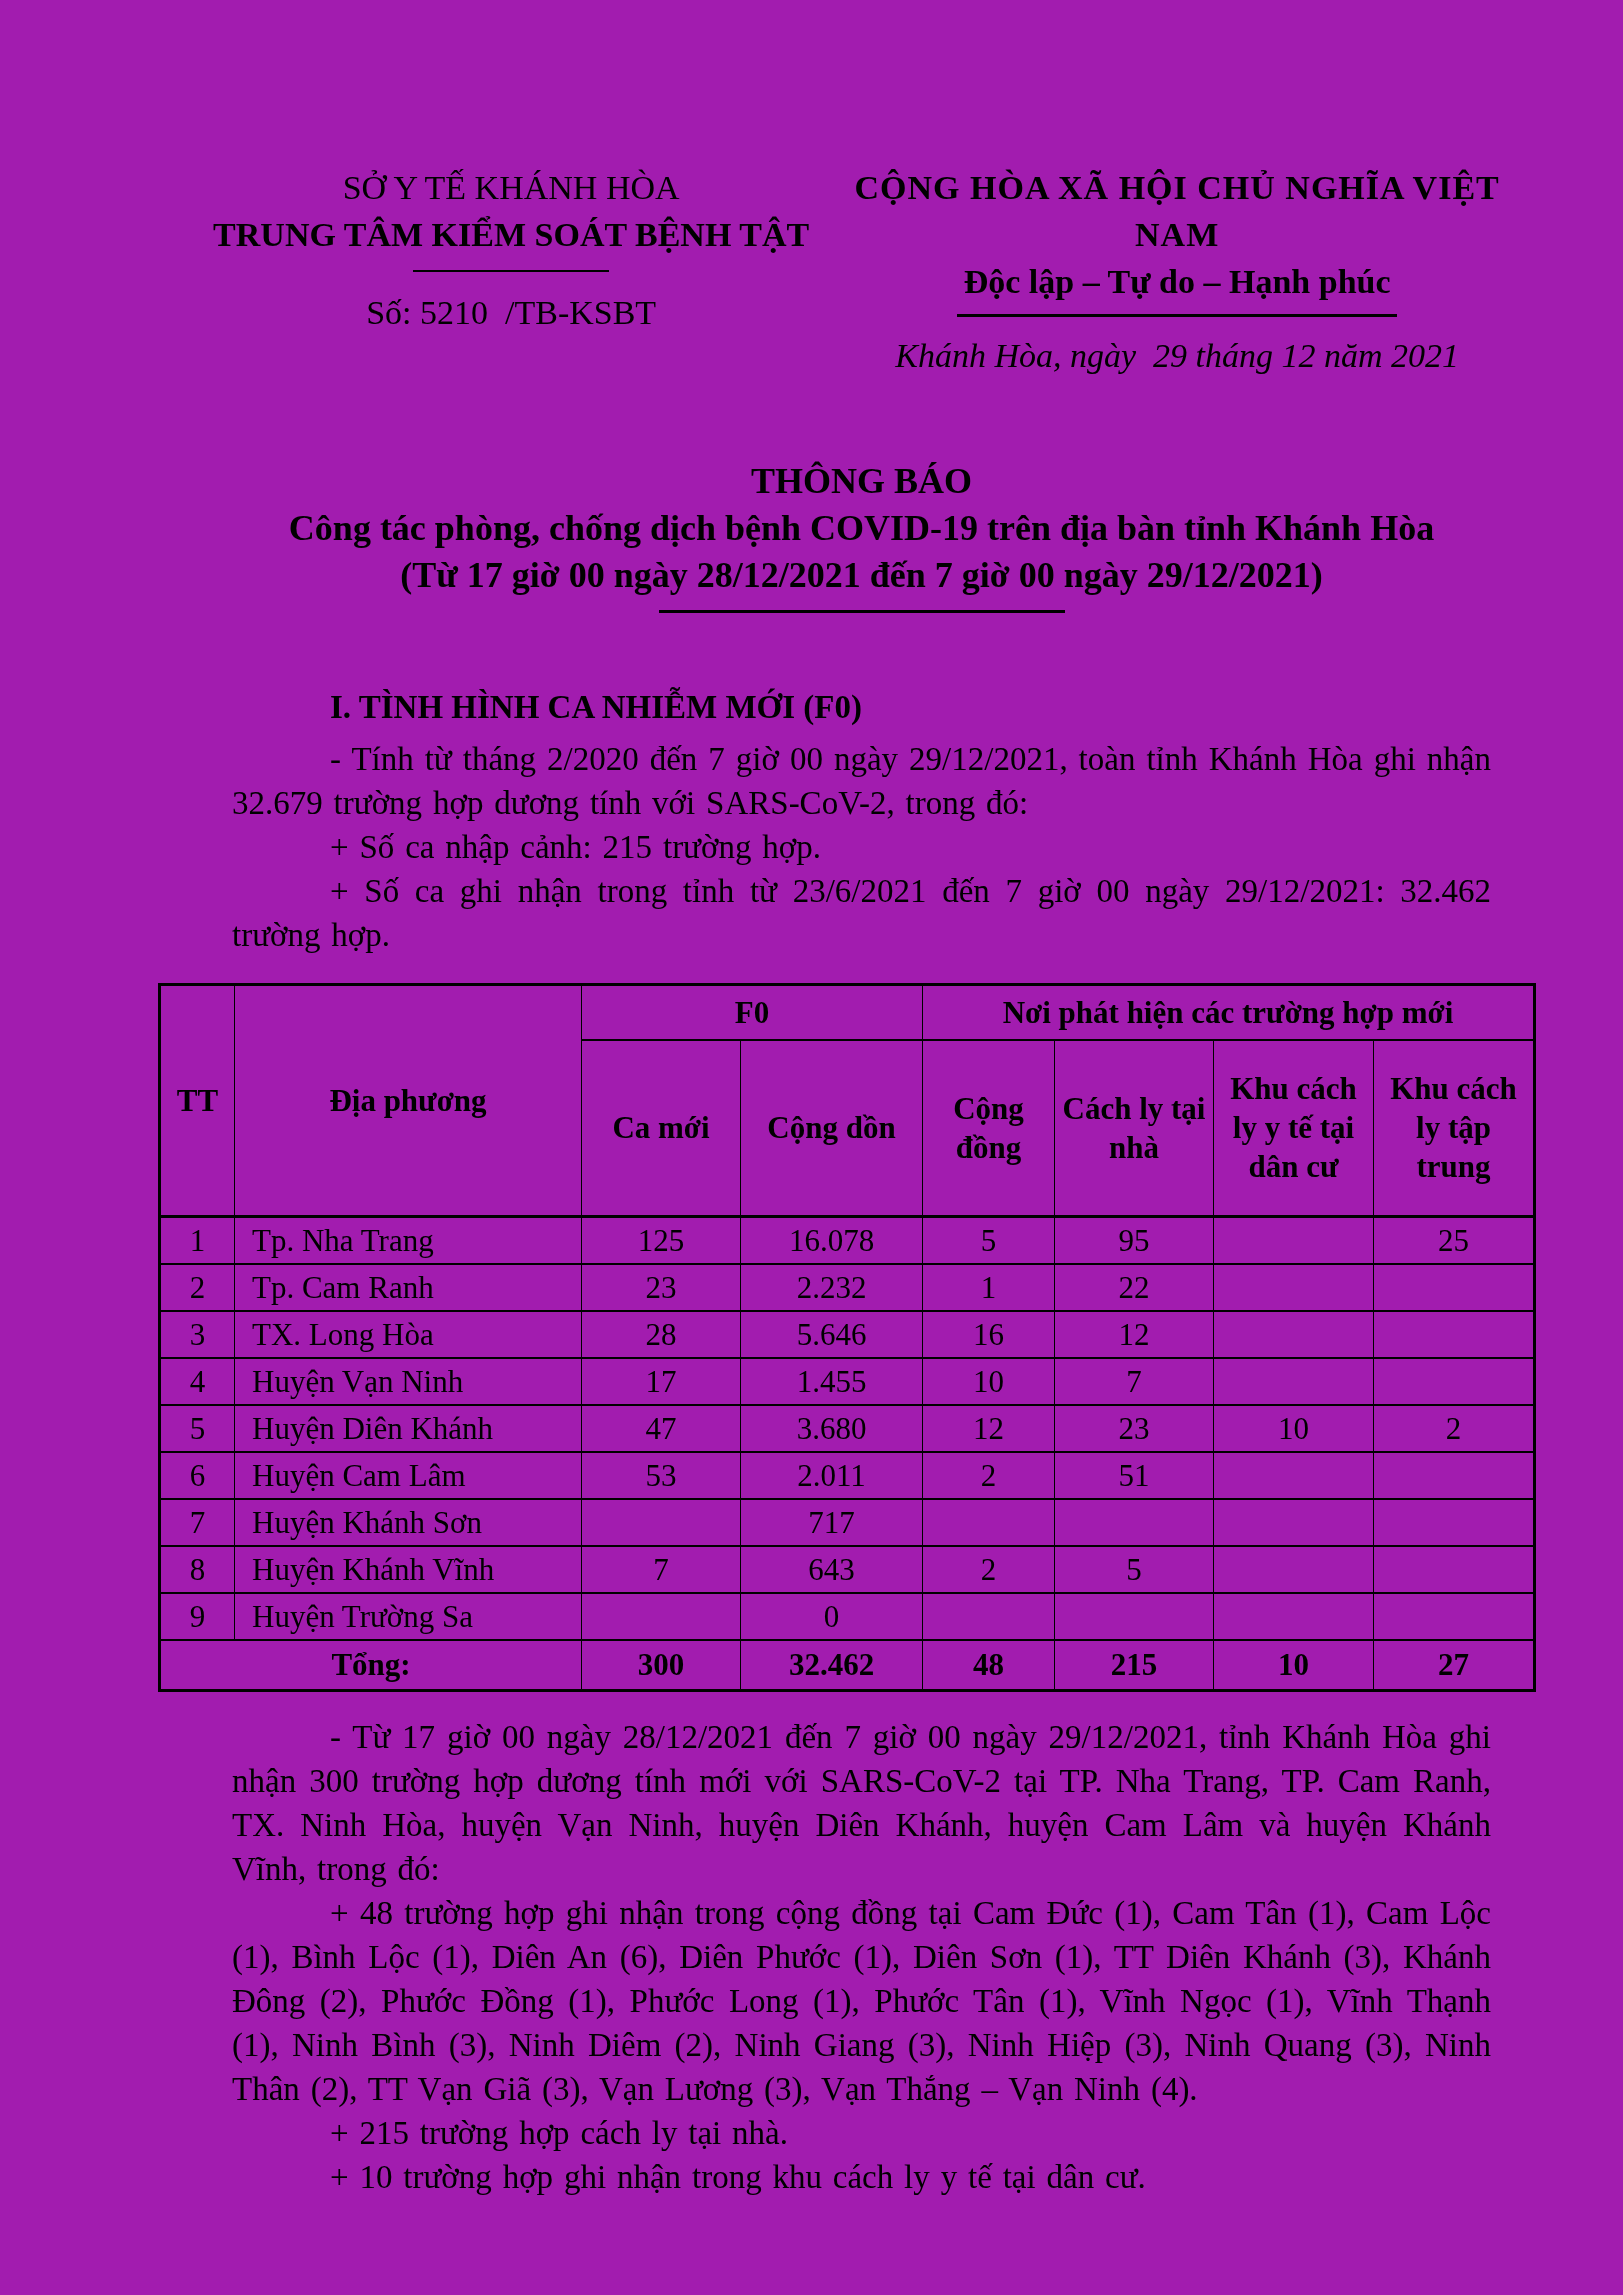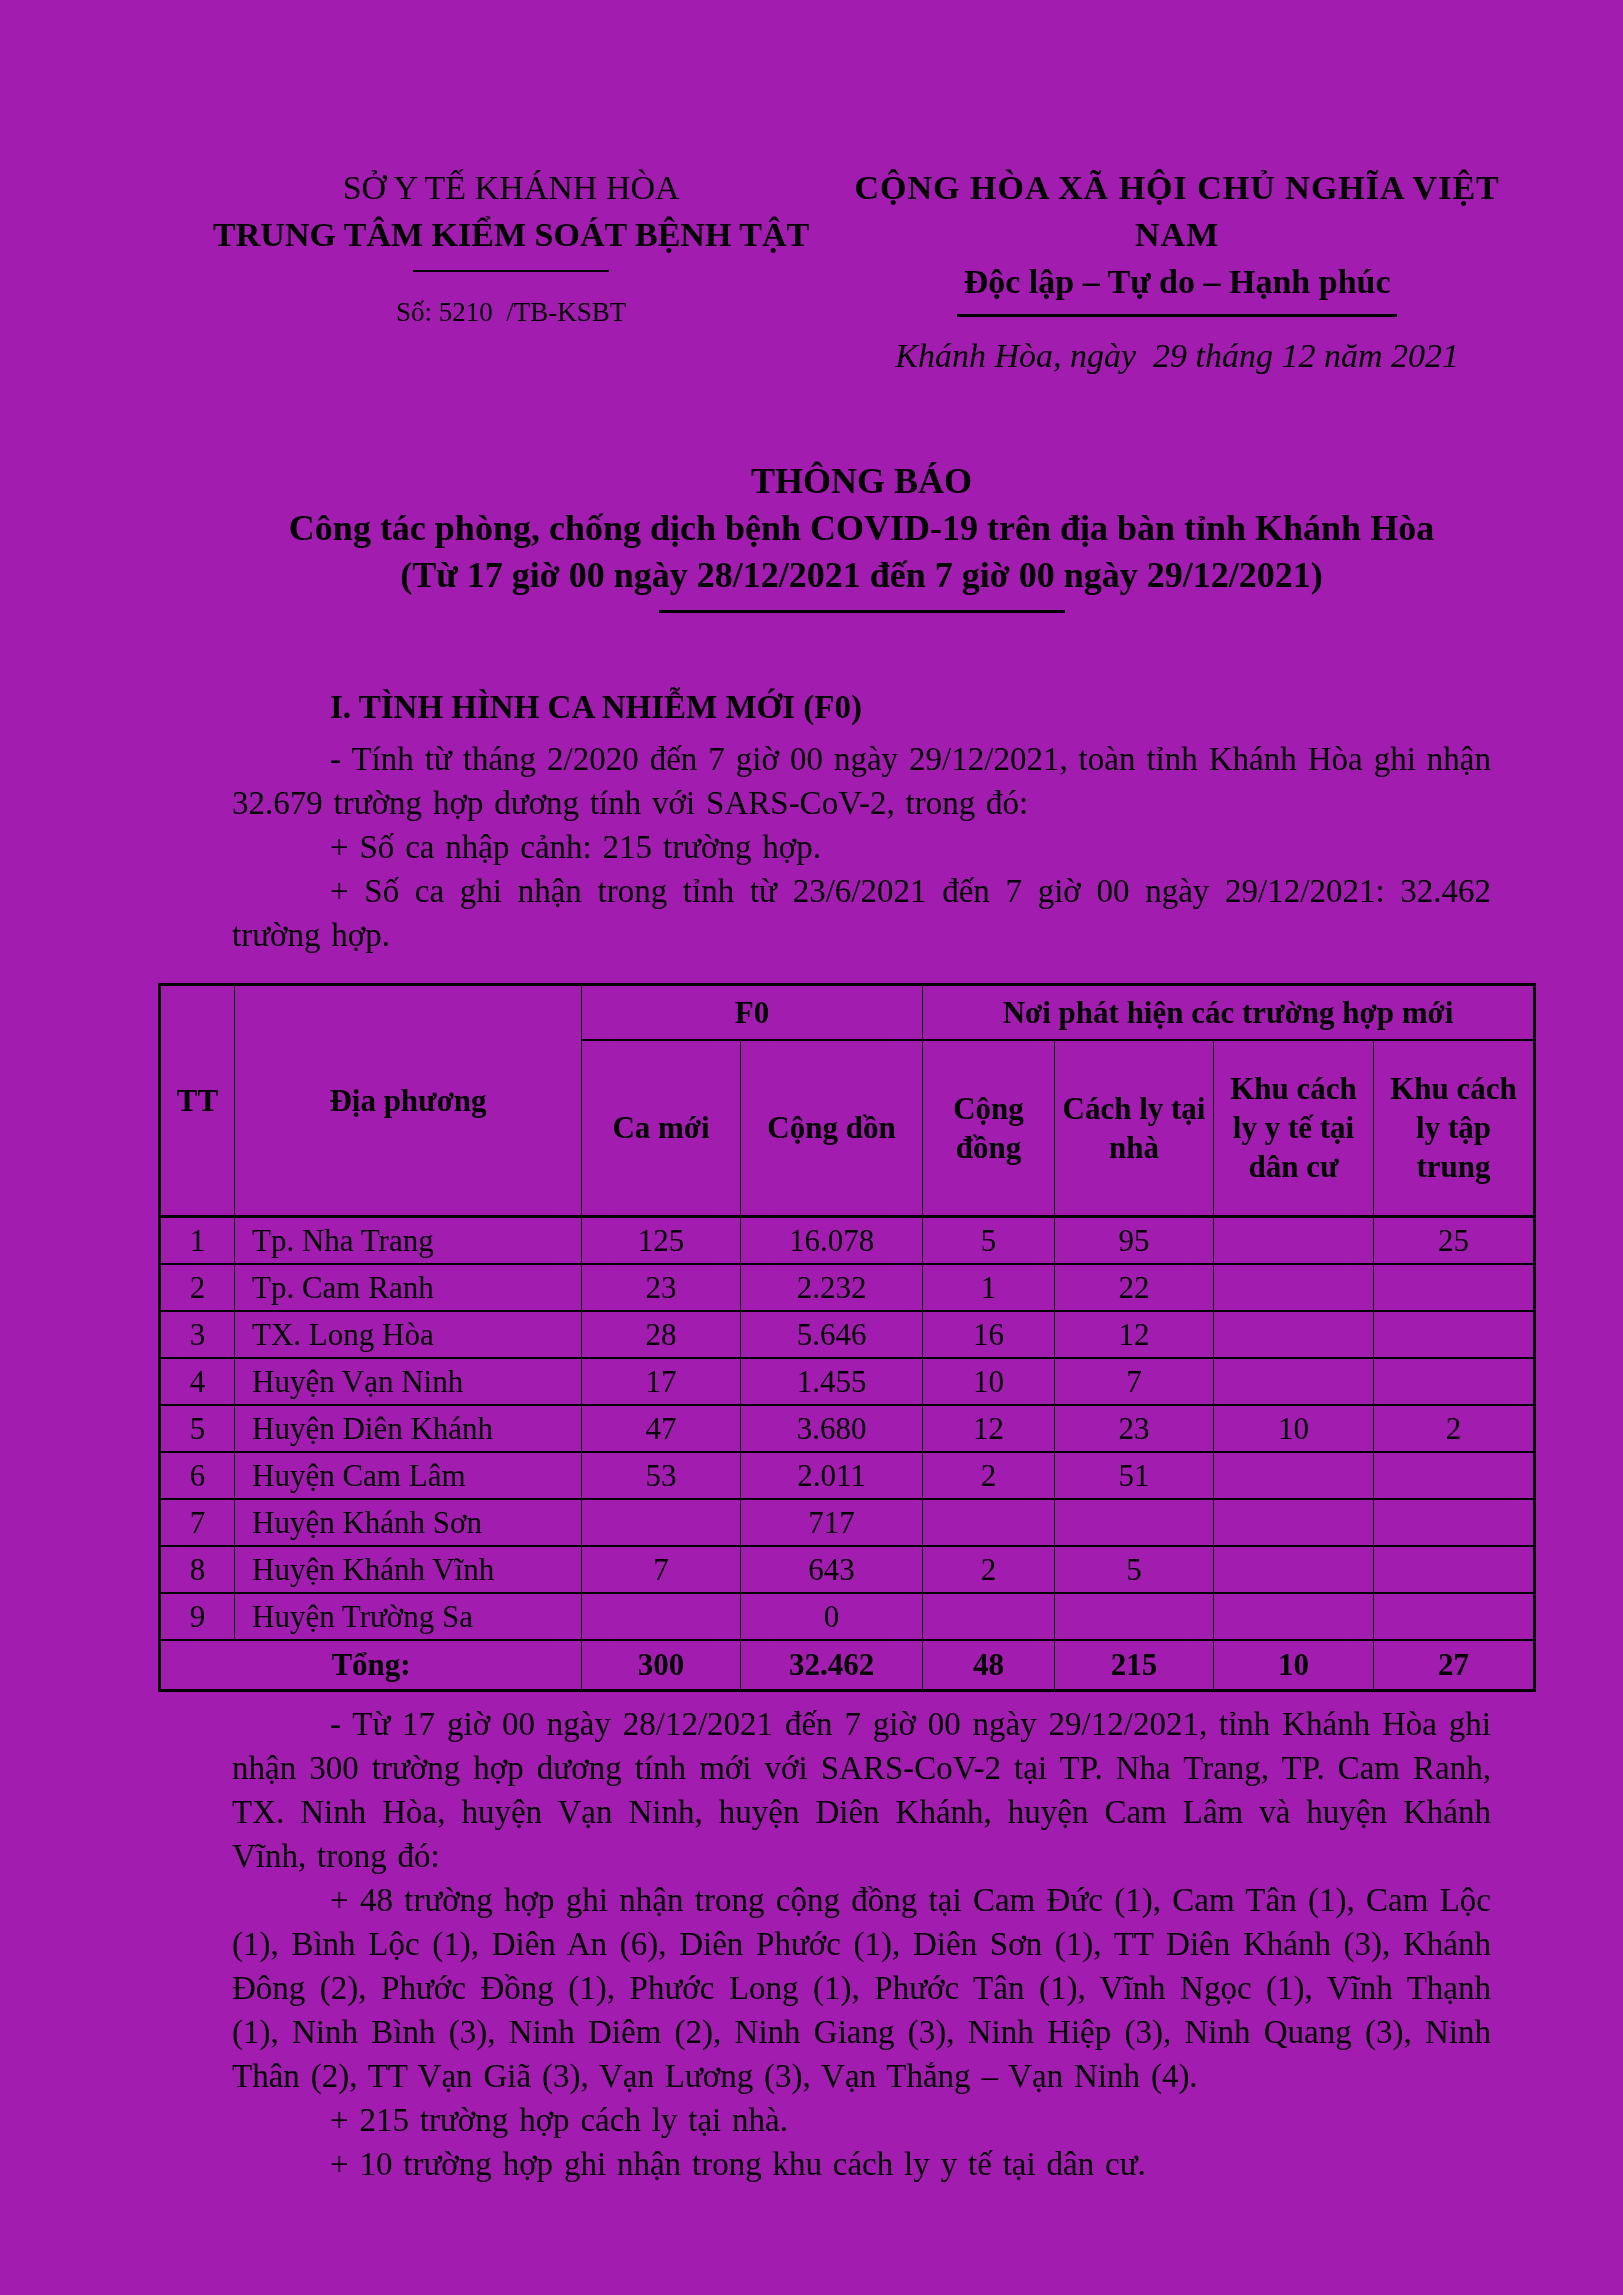--- a/index.html
+++ b/index.html
@@ -15,39 +15,39 @@
   
   .letterhead { display: flex; padding-top: 164px; }
   .lh-left  { margin-left: 186px; width: 661px; text-align: center; }
   .lh-right { margin-left: auto;  width: 693px; text-align: center; margin-right: 105px; }
   .lh-line   { font-size: 34px; line-height: 47px; }
   .lh-bold   { font-weight: bold; }
   .lh-wide   { letter-spacing: 1px; }
   .rule      { height: 2.6px; background: #000; }
   .rule-left  { width: 196px; margin: 11.8px auto 0; }
   .rule-right { width: 440px; margin: 9.2px auto 0; }
-  .doc-number { margin-top: 17px; font-size: 27px; line-height: 47px; white-space: pre-wrap; }
+  .doc-number { margin-top: 17px; font-size: 34px; line-height: 47px; white-space: pre-wrap; }
   .date-line  { margin-top: 15.7px; font-size: 34px; line-height: 47px; font-style: italic; white-space: pre-wrap; }
   
   .title-block { margin: 79px 0 0 232px; width: 1259px; text-align: center; }
   .title-line  { font-weight: bold; font-size: 36px; line-height: 47px; }
   .rule-title  { width: 406px; height: 3.3px; background: #000; margin: 10.5px auto 0; }
   
   .section-heading {
     margin: 72px 0 0 330px;
     font-weight: bold; font-size: 33px; line-height: 44px;
   }
   .para {
     margin: 0 0 0 232px; width: 1259px;
     font-size: 33px; line-height: 44px;
     text-align: justify; text-indent: 98px;
     word-spacing: 2.6px;
   }
   .para-first { margin-top: 7.9px; }
-  .para-after-table { margin-top: 10px; }
+  .para-after-table { margin-top: 23px; }
   
   table.cases {
     margin: 26px 0 0 158px;
     width: 1376px;
     border-collapse: collapse;
     table-layout: fixed;
     font-size: 31px;
   }
   table.cases { border: 3.3px solid #000; }
   table.cases th, table.cases td { border: 1.3px solid #000; border-top-width: 2px; border-bottom-width: 2px; }

